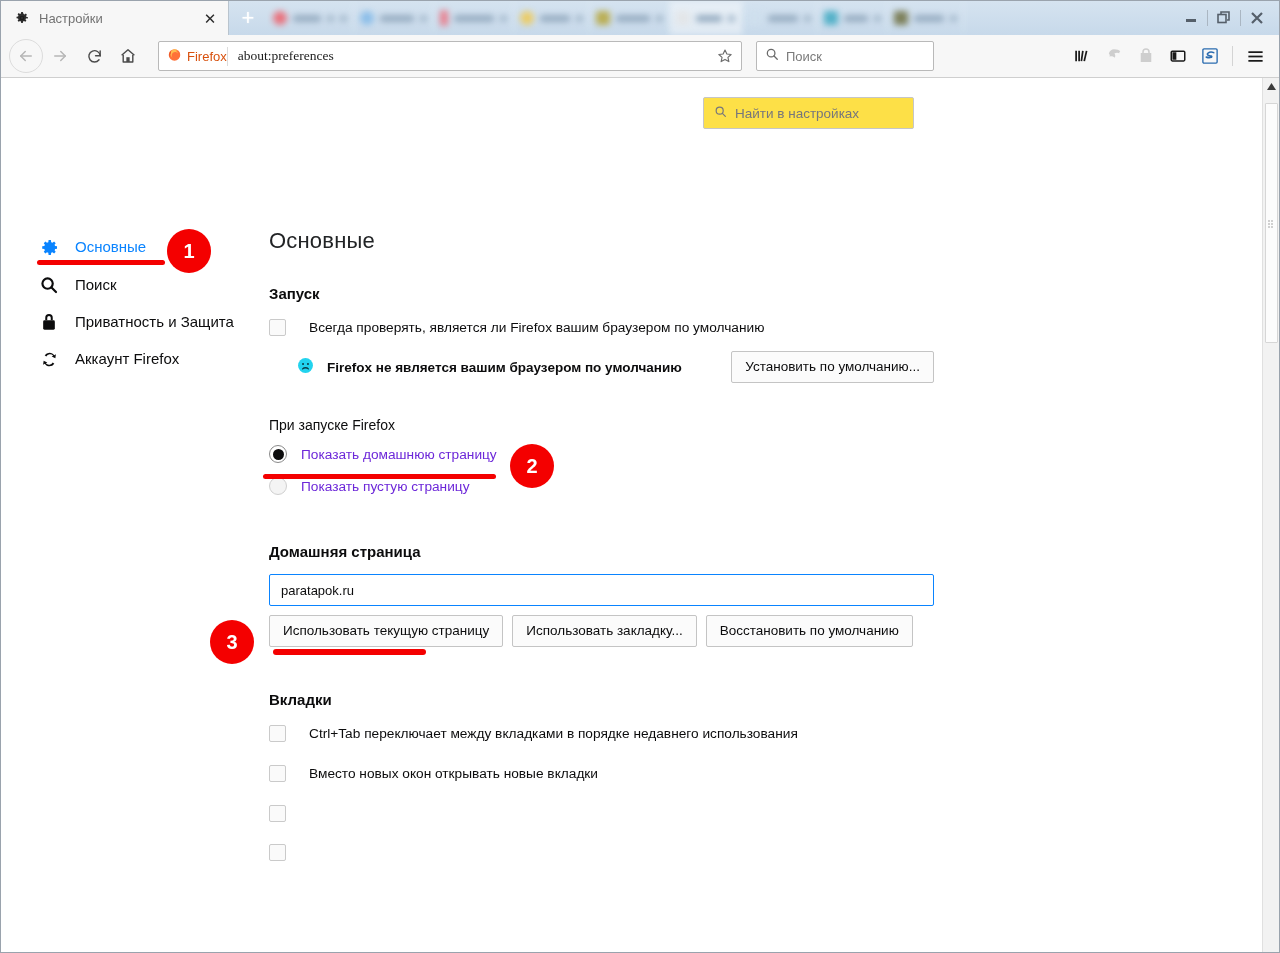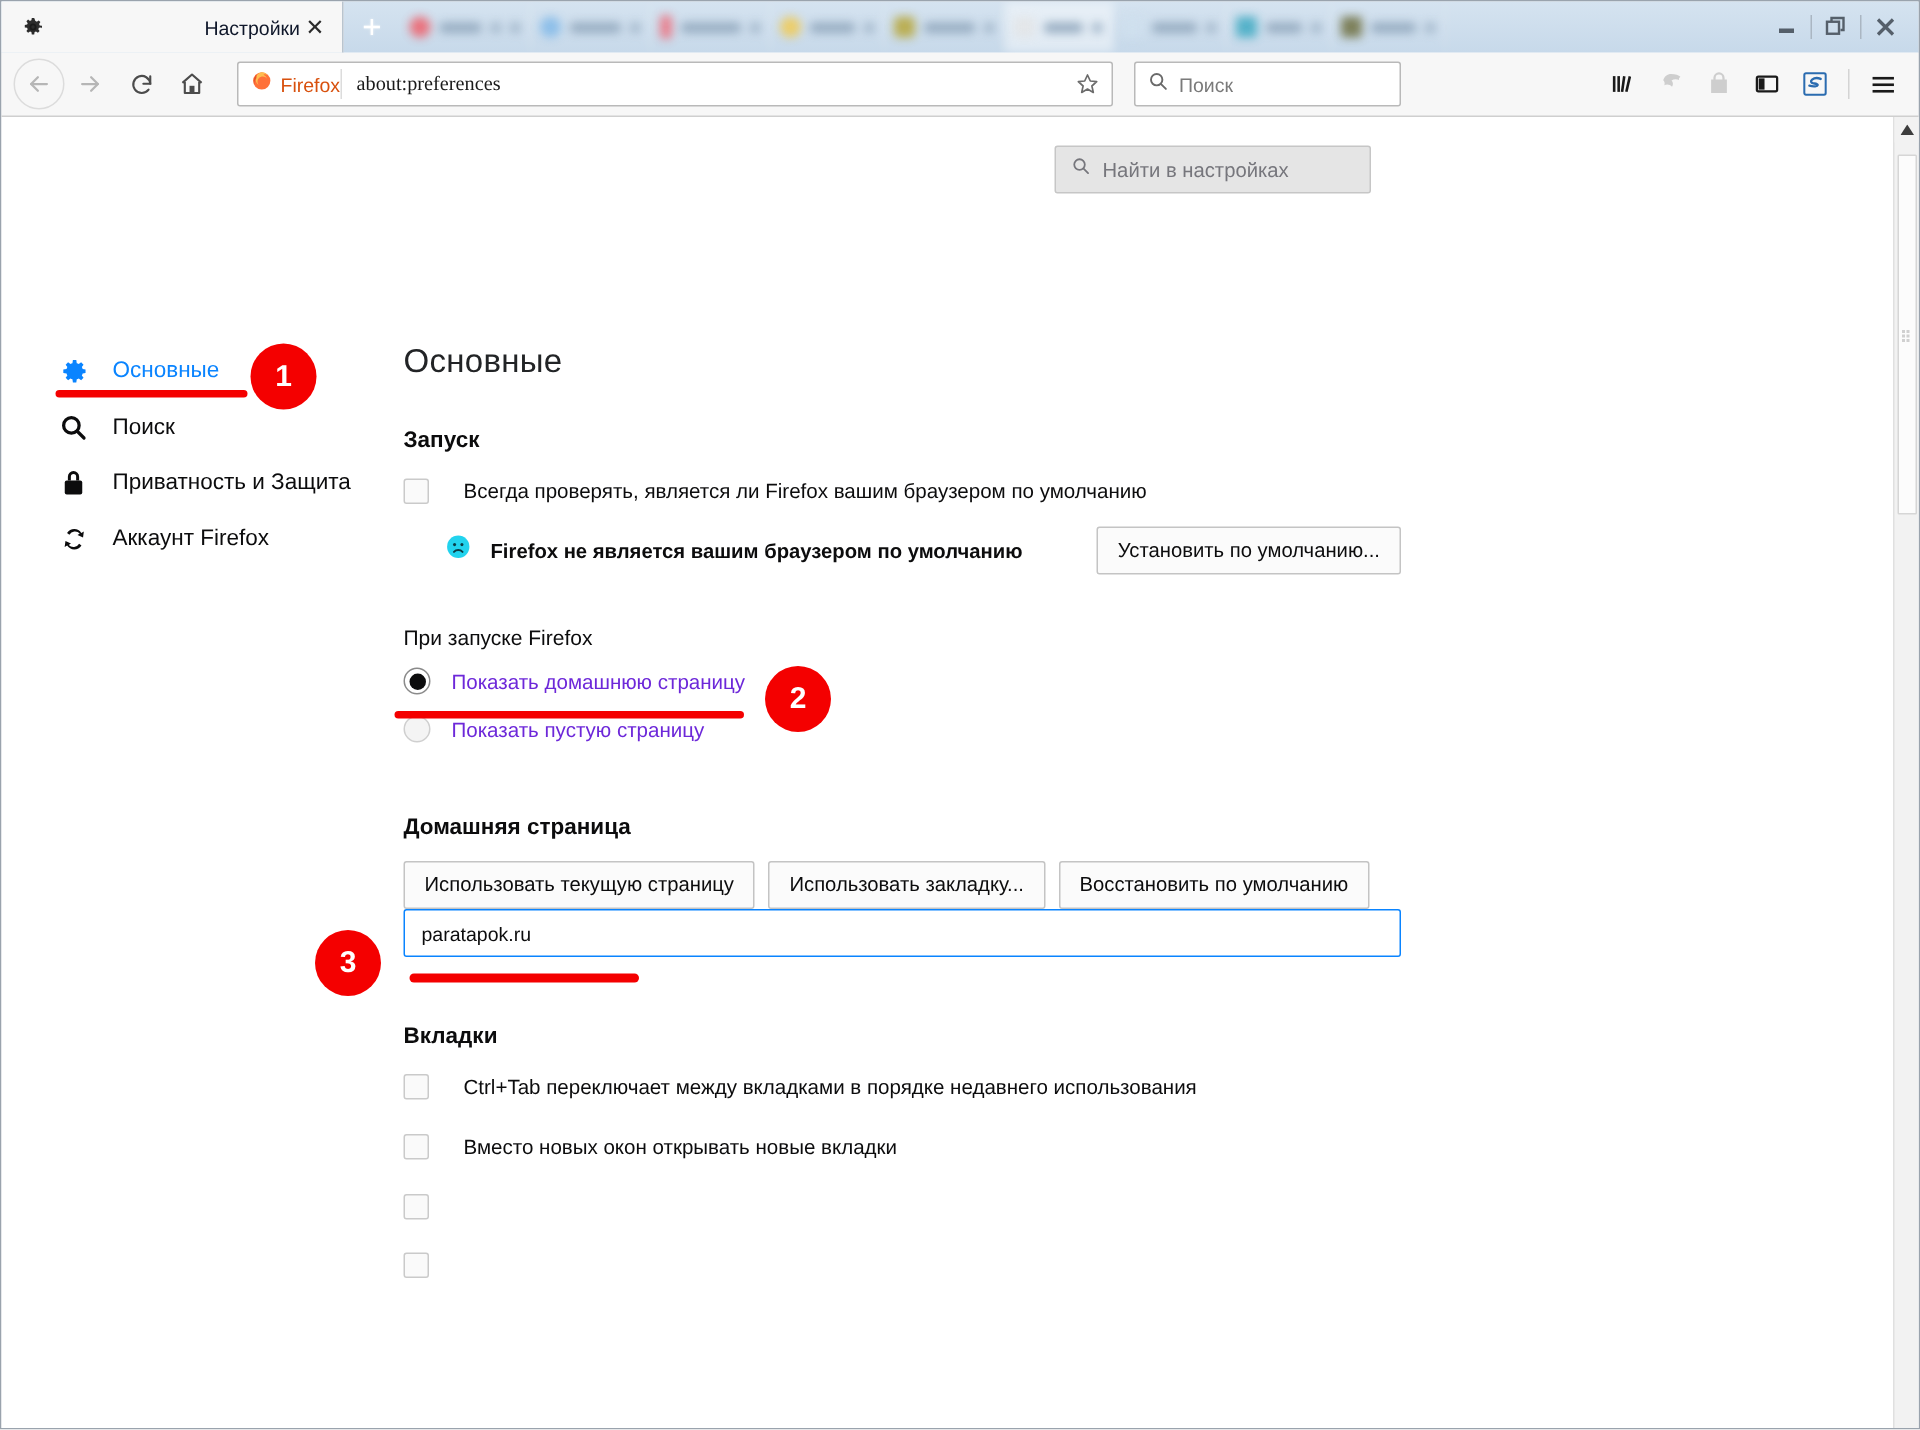--- a/index.html
+++ b/index.html
@@ -30,22 +30,22 @@
   .tab-active {
     width:228px; height:34px;
     background:#f7f7f7;
     display:flex; align-items:center;
     padding:0 8px 0 12px;
     border-right:1px solid #b9c4ce;
     position:relative;
   }
   .tab-active .tab-favicon { width:18px; height:18px; flex:0 0 18px; margin-right:8px; display:flex; align-items:center; justify-content:center; }
   .tab-active .tab-title {
-    flex:1; font-size:13px; color:#0f172a;
-    white-space:nowrap; overflow:hidden; text-overflow:ellipsis;text-align:right;
+    flex:1; font-size:13px; color:#737373;
+    white-space:nowrap; overflow:hidden; text-overflow:ellipsis;
   }
   .tab-close {
     width:20px; height:20px; flex:0 0 20px;
     display:flex; align-items:center; justify-content:center;
     color:#2b2b2b; font-size:15px; line-height:1; cursor:default;
   }
   #new-tab-button {
     width:38px; height:34px;
     display:flex; align-items:center; justify-content:center;
     color:#ffffff; font-size:22px; font-weight:300; line-height:1;
@@ -107,21 +107,21 @@
   
   #content-area { flex:1; position:relative; background:#fff; overflow:hidden; display:flex; }
   #prefs-root { flex:1; position:relative; }
 
   #prefs-search-row {
     position:absolute; left:0; right:18px; top:19px;
     display:flex; justify-content:flex-end; padding-right:330px;
   }
   #prefs-search {
     width:211px; height:32px;
-    border:1px solid #c6c6c6; border-radius:2px; background:#e5e5e5;
+    border:1px solid #c6c6c6; border-radius:2px; background:#fde047;
     display:flex; align-items:center; gap:8px; padding:0 10px;
   }
   #prefs-search .ph { font-size:13.5px; color:#76767c; }
 
   
   #prefs-sidebar {
     position:absolute; left:36px; top:150px; width:200px;
   }
   .nav-item {
     display:flex; align-items:flex-start; gap:14px;
@@ -488,26 +488,26 @@
 
           <div class="radio-row">
             <span class="radio"></span>
             <span class="radio-label">Показать пустую страницу</span>
           </div>
 
         </section>
 
         <section style="margin-top:48px">
           <h3 class="group-title" style="margin-bottom:14px">Домашняя страница</h3>
+          <div id="homepage-input">paratapok.ru</div>
           <div id="homepage-buttons">
             <button class="btn">Использовать текущую страницу</button>
             <button class="btn">Использовать закладку...</button>
             <button class="btn">Восстановить по умолчанию</button>
           </div>
-          <div id="homepage-input">paratapok.ru</div>
         </section>
 
         <section style="margin-top:44px">
           <h3 class="group-title">Вкладки</h3>
 
           <div class="check-row" style="margin-bottom:21px">
             <span class="checkbox"></span>
             <span class="check-label">Ctrl+Tab переключает между вкладками в порядке недавнего использования</span>
           </div>
           <div class="check-row" style="margin-bottom:21px">

